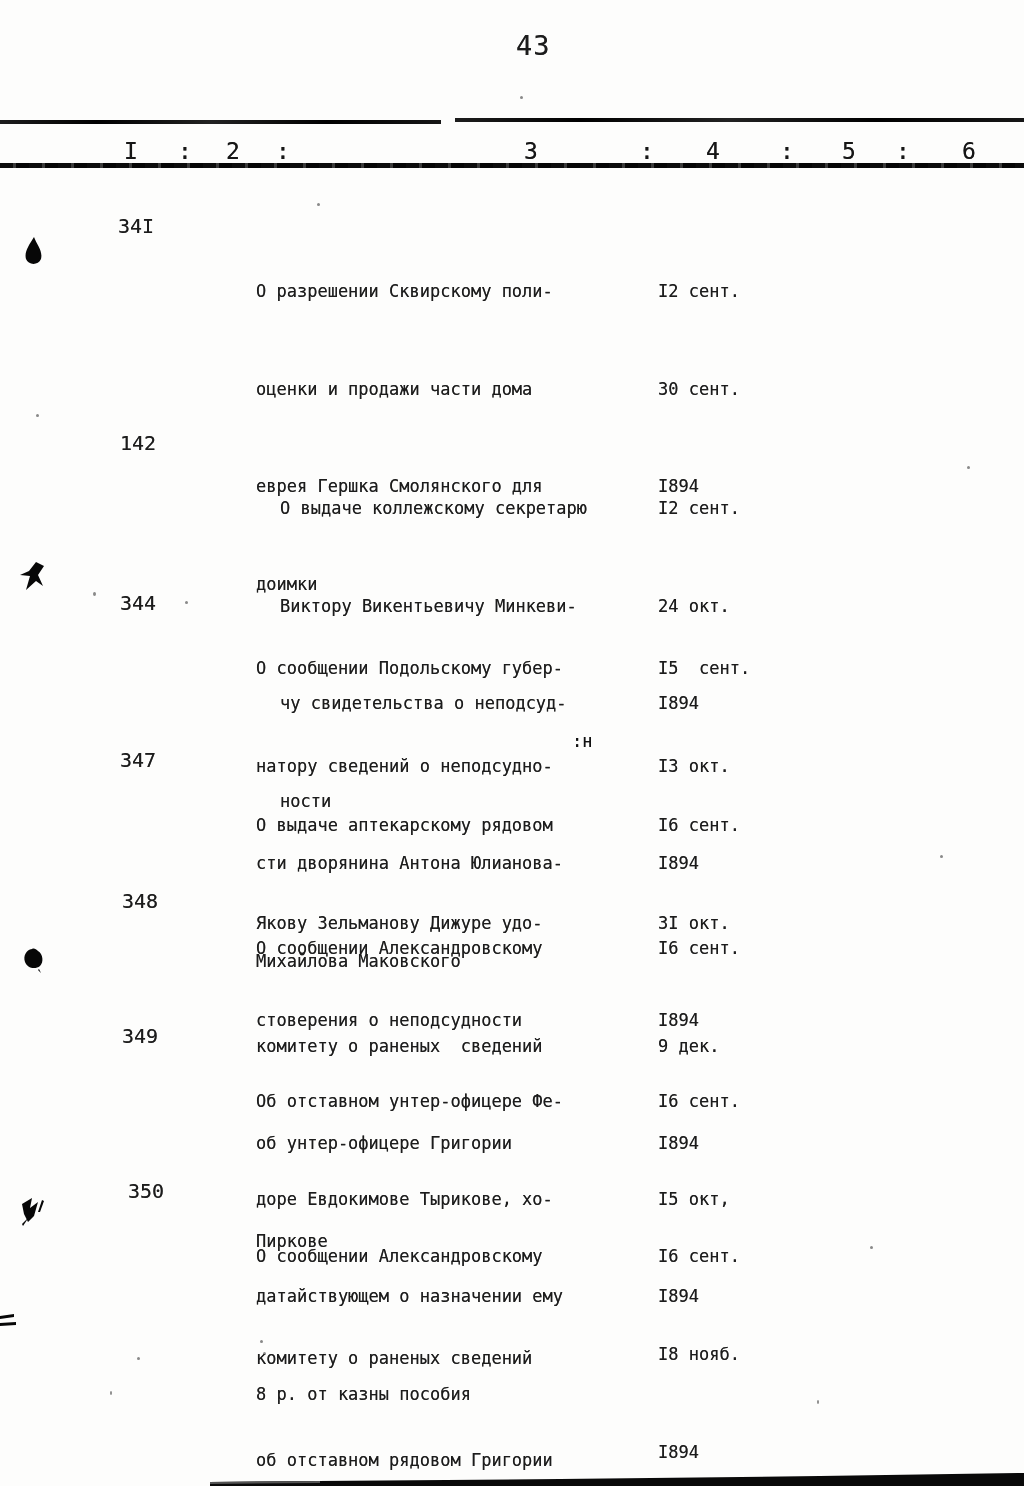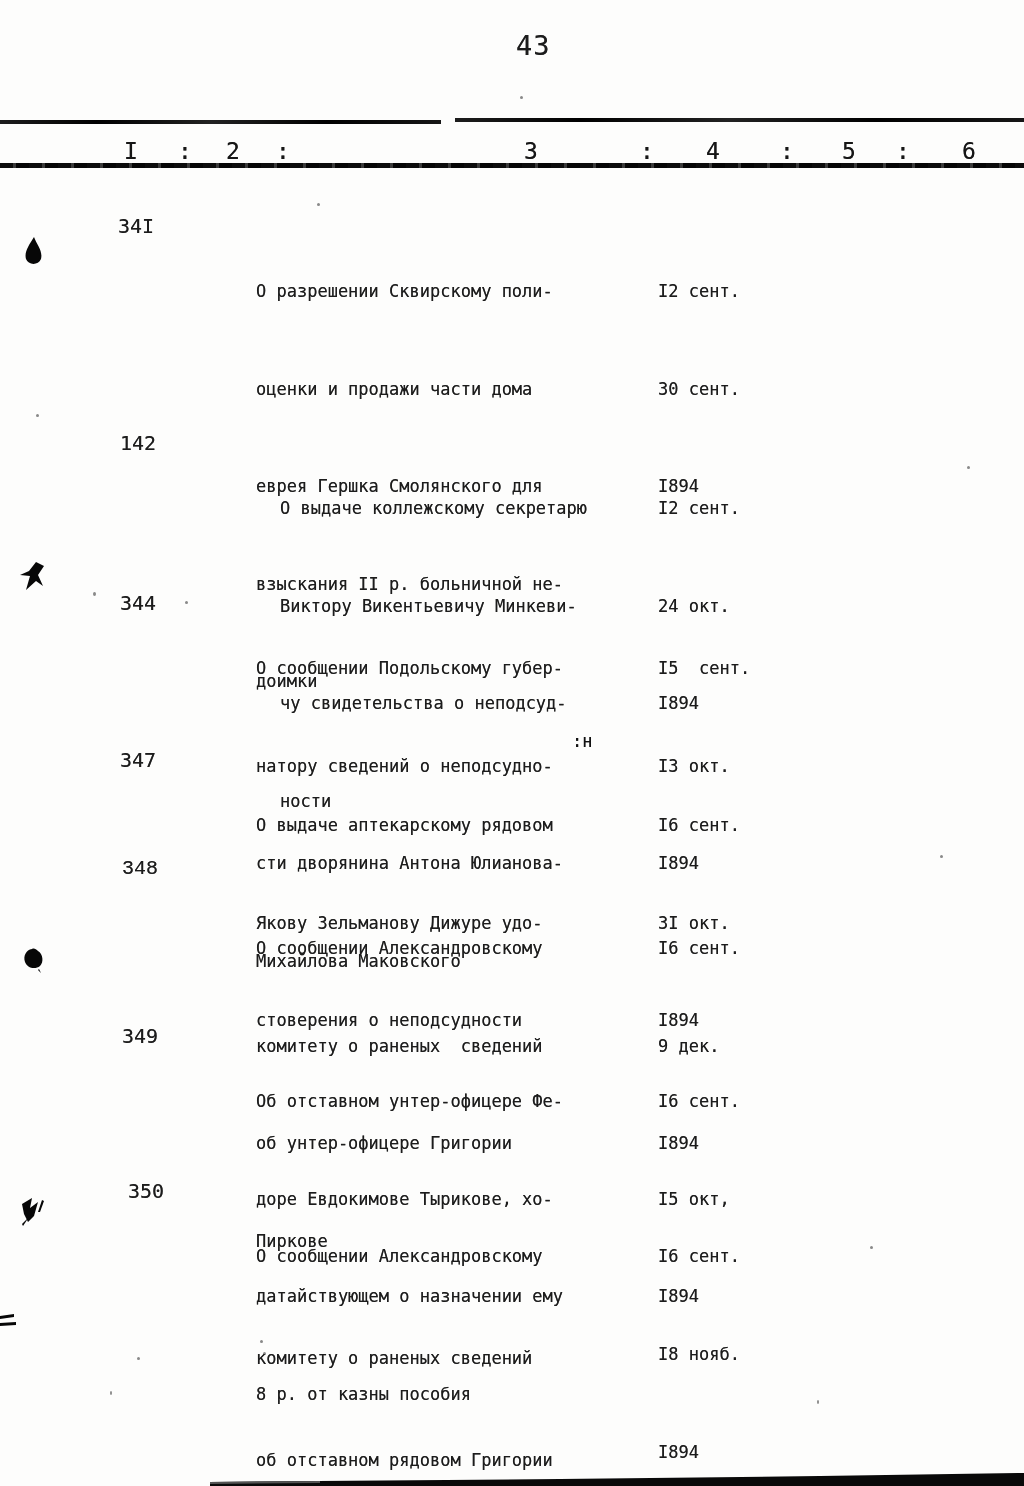--- a/index.html
+++ b/index.html
@@ -85,21 +85,20 @@
   </div>
 
   <div class="rule broken" style="left:0;top:163px;width:1024px;height:5px;"></div>
 
   <div>
     <span class="t row-num" style="left:118px;top:210px;">34I</span>
     <div class="t desc" style="left:256px;top:210px;">
       <div class="line">О разрешении Сквирскому поли-</div>
       <div class="line">оценки и продажи части дома</div>
       <div class="line">еврея Гершка Смолянского для</div>
-      <div class="line">взыскания II р. больничной не-</div>
       <div class="line">доимки</div>
     </div>
     <div class="t dates" style="left:658px;top:210px;">
       <div class="line">I2 сент.</div>
       <div class="line">30 сент.</div>
       <div class="line">I894</div>
     </div>
   </div>
 
   <div>
@@ -141,21 +140,21 @@
       <div class="line">стоверения о неподсудности</div>
     </div>
     <div class="t dates" style="left:658px;top:744px;">
       <div class="line">I6 сент.</div>
       <div class="line">3I окт.</div>
       <div class="line">I894</div>
     </div>
   </div>
 
   <div>
-    <span class="t row-num" style="left:122px;top:853px;font-family:Liberation Mono, monospace;">348</span>
+    <span class="t row-num" style="left:122px;top:885px;">348</span>
     <div class="t desc" style="left:256px;top:867px;">
       <div class="line">О сообщении Александровскому</div>
       <div class="line">комитету о раненых  сведений</div>
       <div class="line">об унтер-офицере Григории</div>
       <div class="line">Пиркове</div>
     </div>
     <div class="t dates" style="left:658px;top:867px;">
       <div class="line">I6 сент.</div>
       <div class="line">9 дек.</div>
       <div class="line">I894</div>

